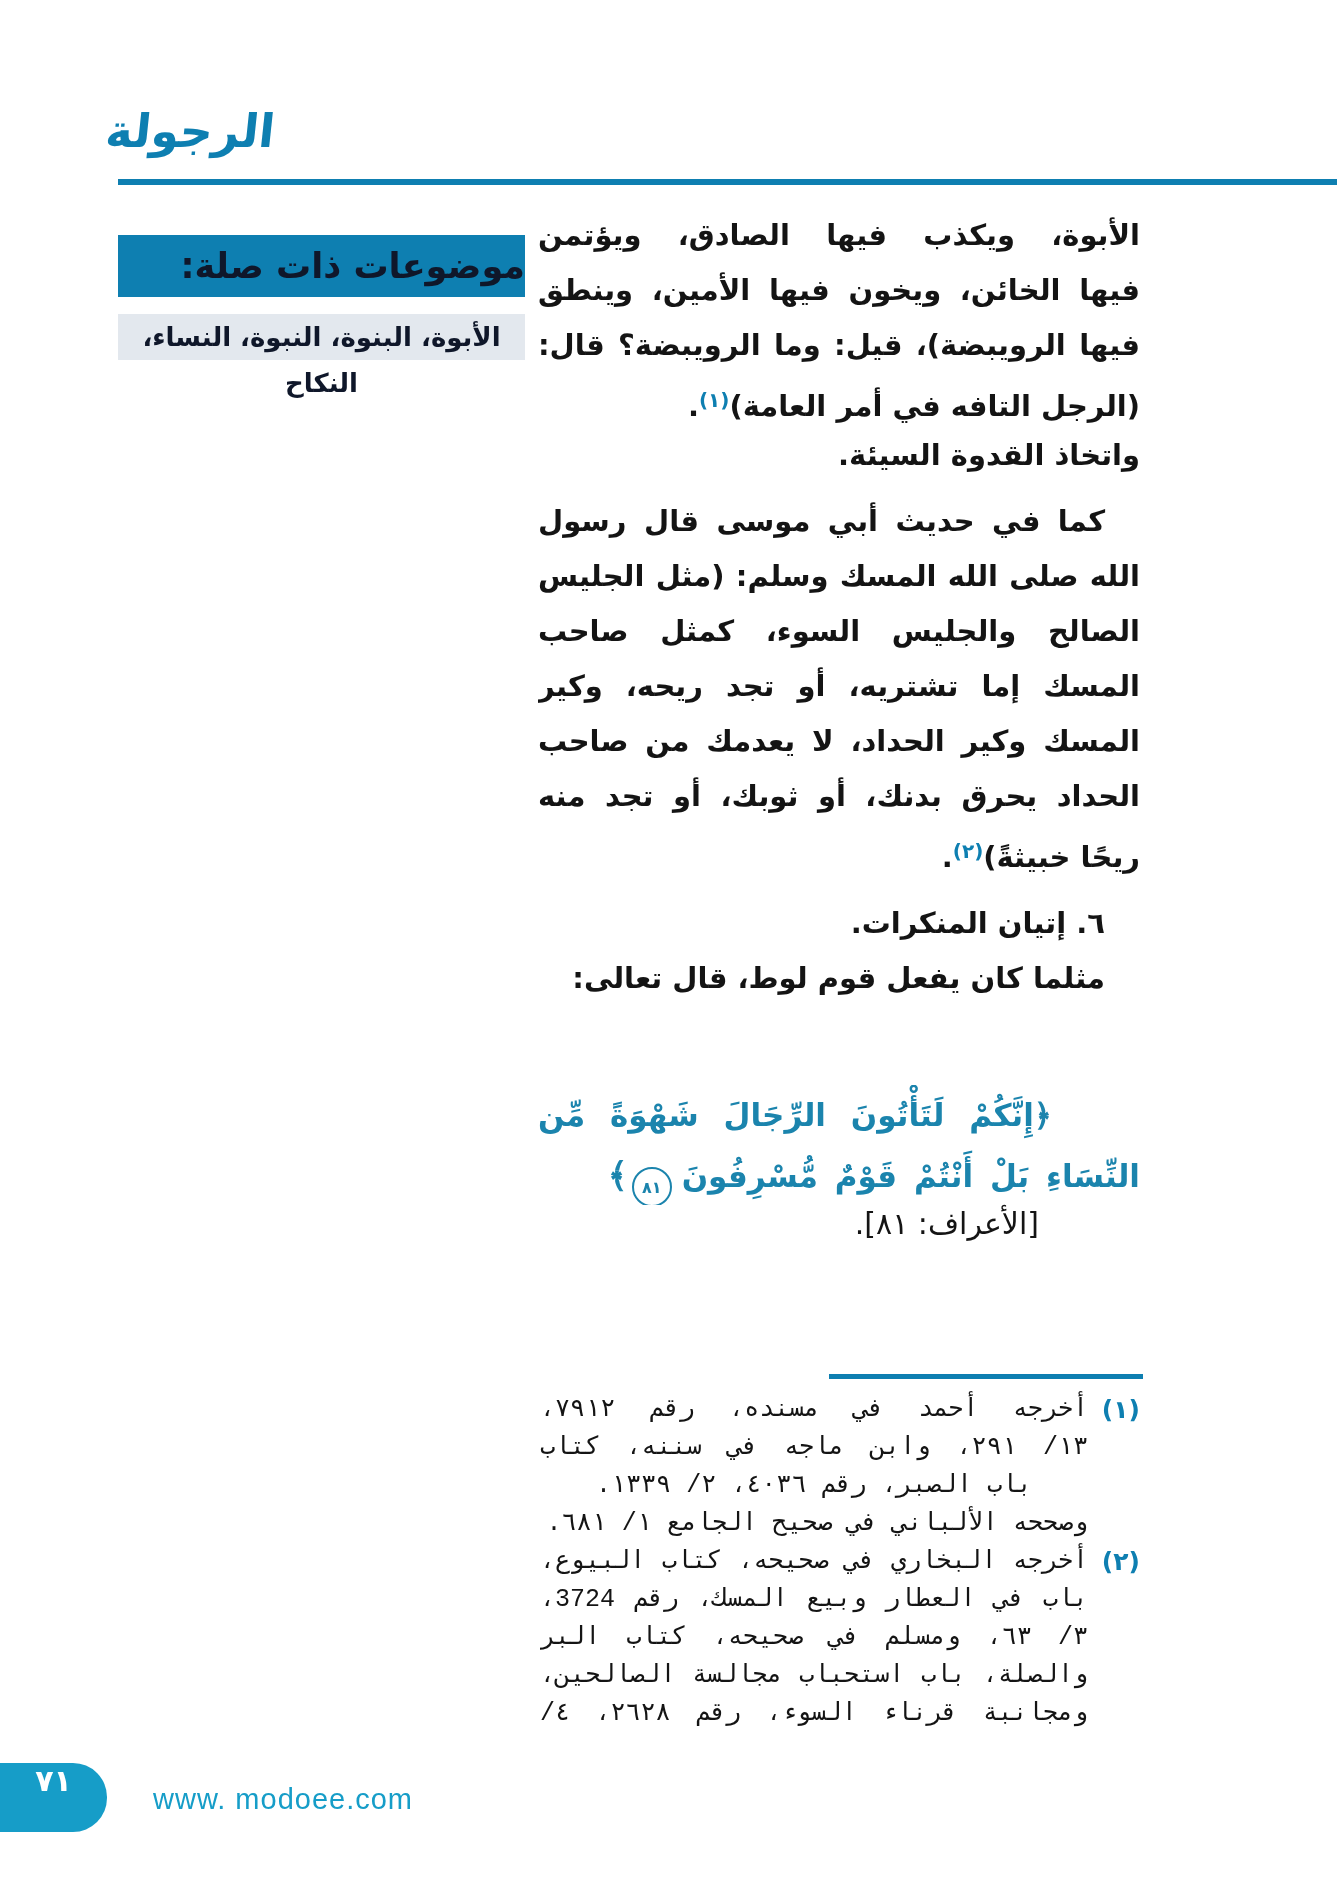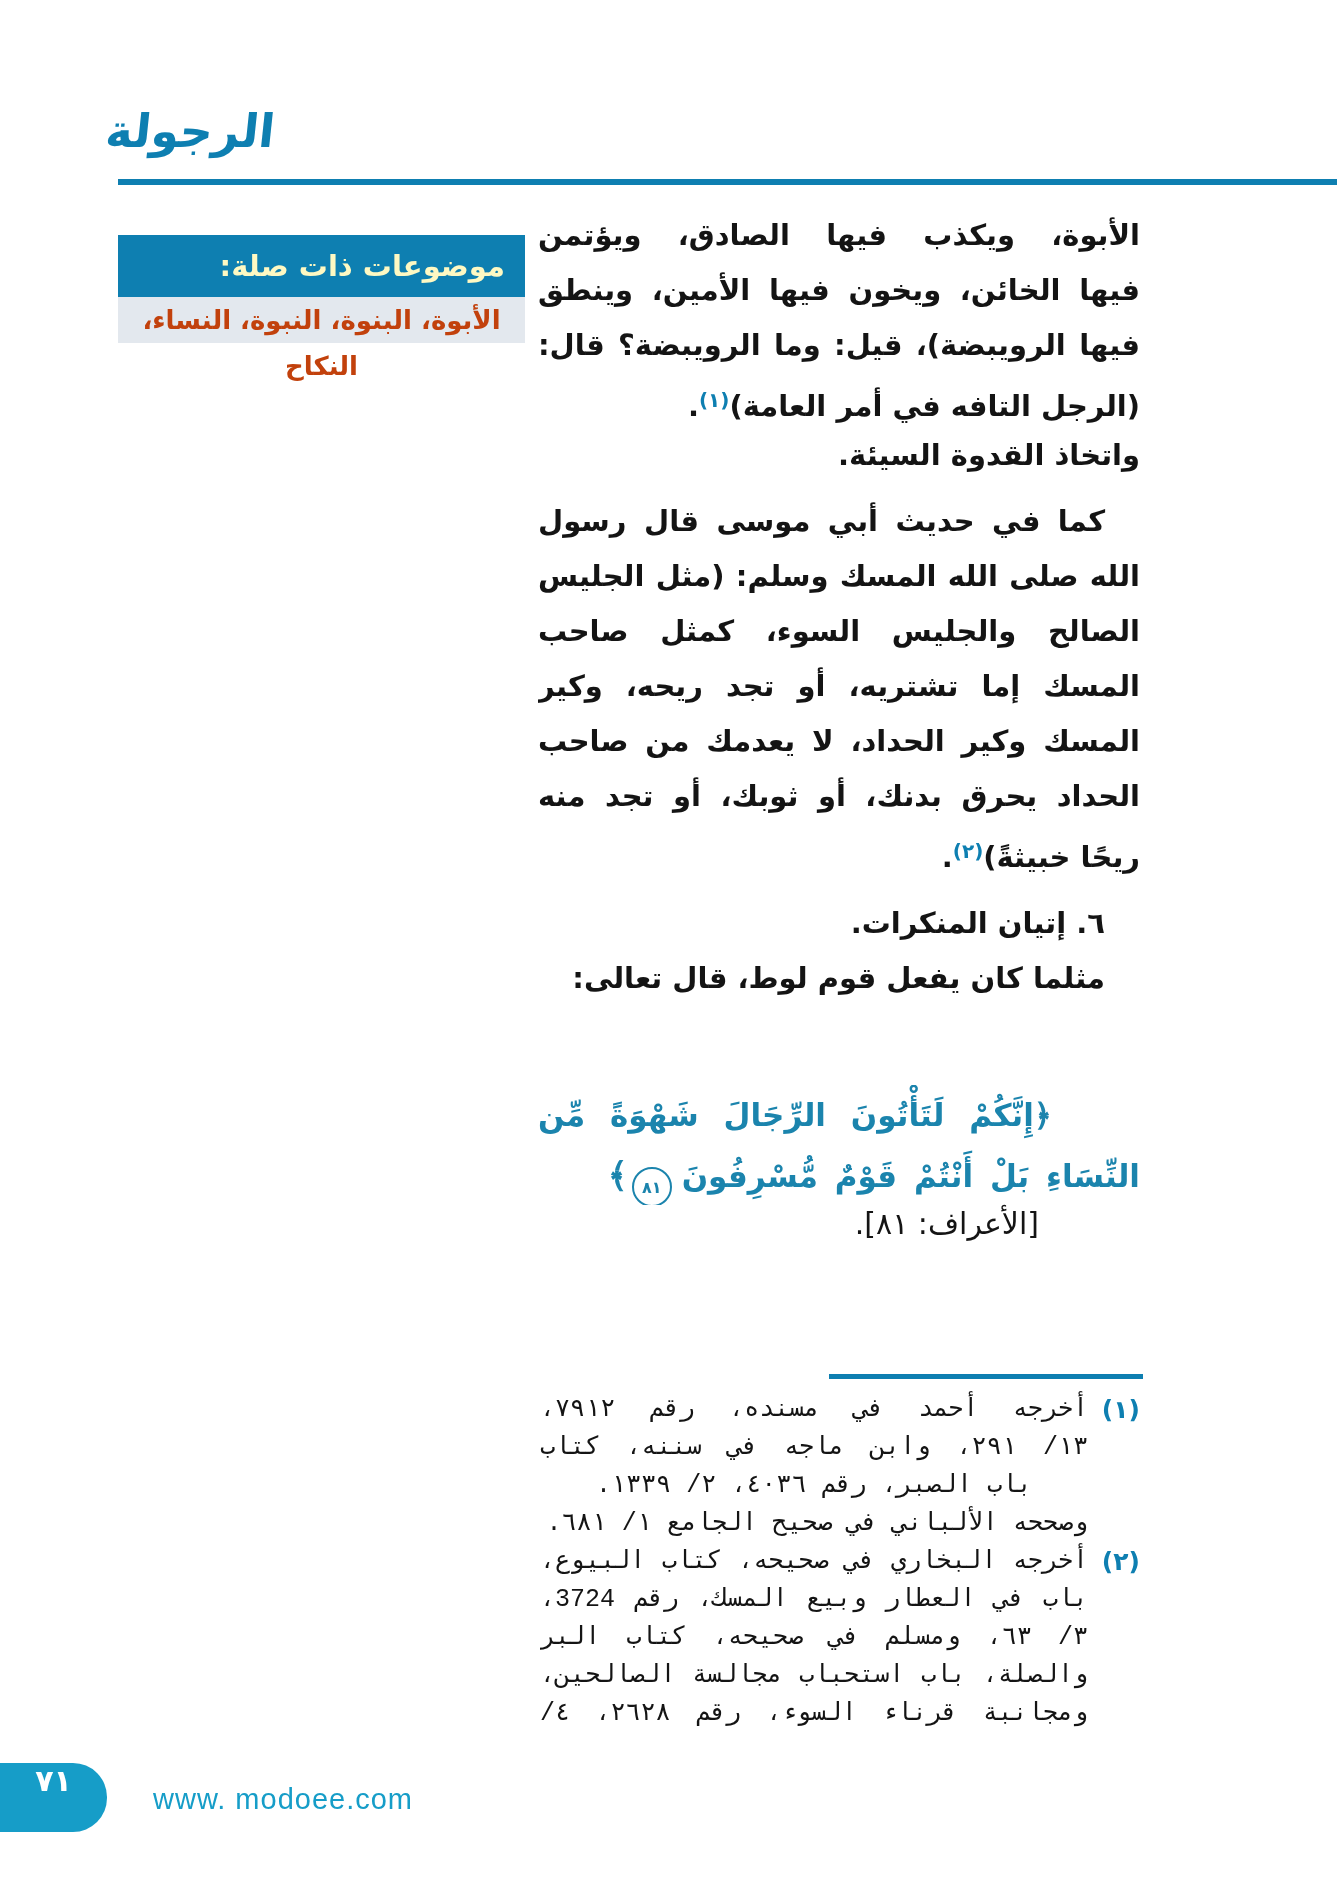--- a/index.html
+++ b/index.html
@@ -12,26 +12,26 @@
   
   .logo{
     top:104px;left:106px;font-size:46px;font-weight:bold;color:#0e7fb1;
     transform:skewX(-6deg);letter-spacing:-1px;
   }
   .header-rule{top:179px;left:118px;width:1219px;height:6px;background:#0e7fb1;}
 
   
   .topics-box{top:235px;left:118px;width:407px;direction:rtl;}
   .topics-header{
-    background:#0e7fb1;color:#fef9c3;height:62px;line-height:62px;
-    font-size:29px;font-weight:bold;padding-right:20px;box-sizing:border-box;
+    background:#0e7fb1;color:#0f172a;height:62px;line-height:62px;
+    font-size:35px;font-weight:bold;box-sizing:border-box;
   }
   .topics-body{
-    margin-top:0;background:#e3e8ee;height:46px;line-height:46px;
-    font-size:26px;font-weight:bold;color:#c2410c;text-align:center;
+    margin-top:17px;background:#e3e8ee;height:46px;line-height:46px;
+    font-size:26px;font-weight:bold;color:#0f172a;text-align:center;
   }
 
   
   .main-col{
     top:208px;right:199px;width:602px;direction:rtl;
     font-weight:bold;font-size:29px;color:#141414;
   }
   .line{
     height:55px;line-height:55px;overflow:hidden;
     text-align:justify;text-align-last:justify;white-space:normal;

